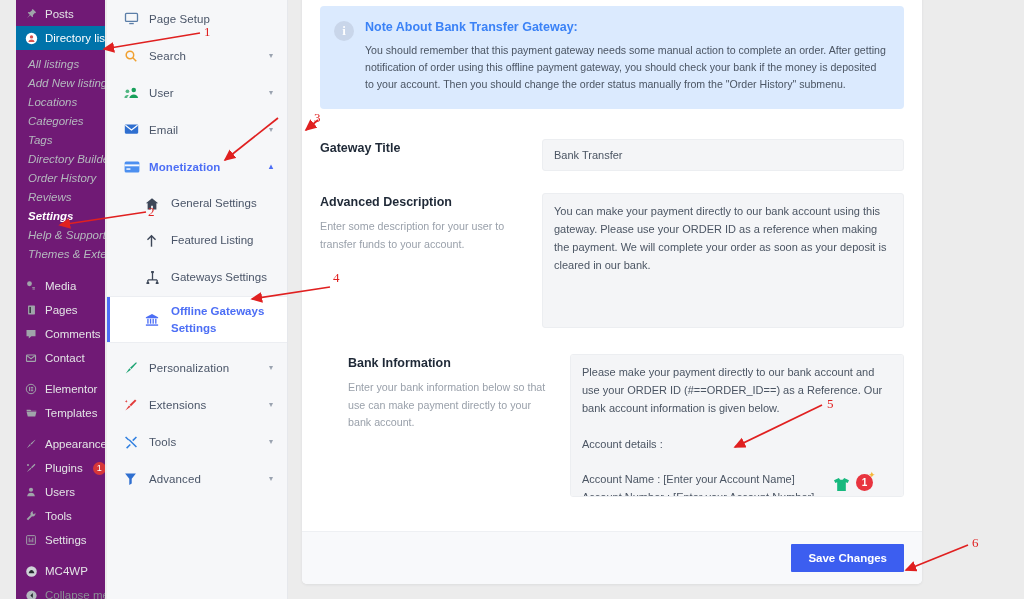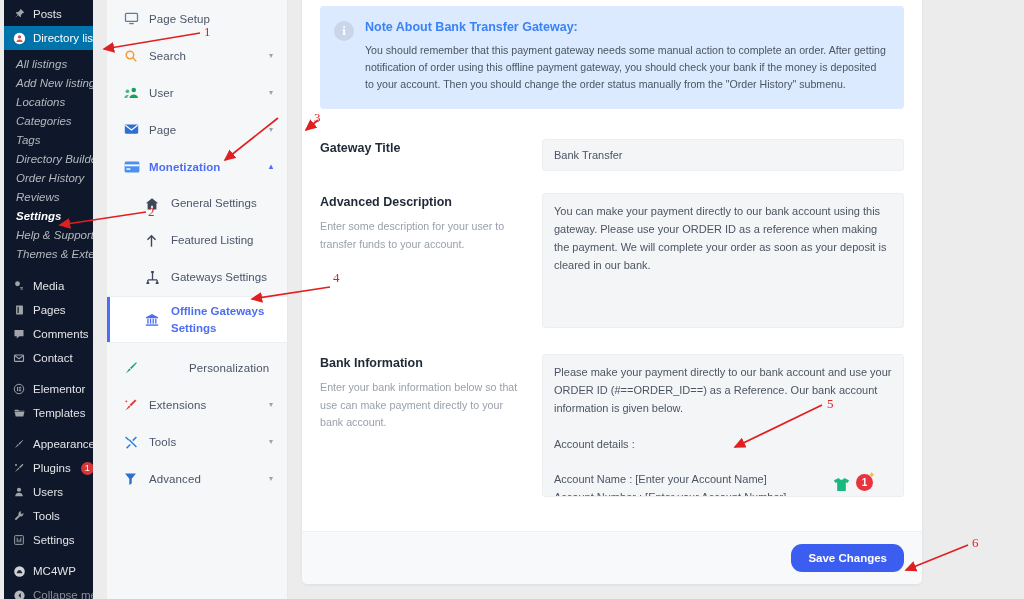--- a/index.html
+++ b/index.html
@@ -6,23 +6,23 @@
   html, body {
     width: 1024px; height: 599px;
     overflow: hidden;
     font-family: "Liberation Sans", sans-serif;
     background: #ececec;
   }
   #root { position: relative; width: 1024px; height: 599px; }
 
   
   .wp-sidebar {
-    position: absolute; left: 4px; top: 0;
+    position: absolute; left: 16px; top: 0;
     width: 89px; height: 599px;
-    background: #0f172a;
+    background: #701a75;
     color: #b4b9be;
     font-size: 11.5px;
     overflow: hidden;
   }
   .wp-item {
     display: flex; align-items: center;
     height: 24px;
     padding-left: 8px;
     gap: 7px;
     color: #e3e4e6;
@@ -188,21 +188,21 @@
     background: #f8f9fb;
     border-top: 1px solid #eef0f3;
     border-radius: 0 0 5px 5px;
     padding: 12px 18px;
     display: flex; justify-content: flex-end;
   }
   .save-btn {
     background: #3c5ef0;
     color: #fff;
     border: none;
-    border-radius: 11px;
+    border-radius: 1px;
     font-family: "Liberation Sans", sans-serif;
     font-size: 11.5px; font-weight: bold;
     padding: 8px 17px;
     cursor: pointer;
   }
 
   
   .float-icons {
     position: absolute; right: 30px; bottom: 9px;
     display: flex; align-items: flex-end; gap: 6px;
@@ -452,21 +452,21 @@
       <span class="caret">▾</span>
     </div>
 
     <div class="pn-row">
       <span class="picon">
         <svg width="15" height="13" viewBox="0 0 16 14" fill="#2f6fd0">
             <rect x="0.8" y="1.5" width="14.4" height="10" rx="1.2"></rect>
             <path d="M1.4 2.4 8 7.4l6.6-5" fill="none" stroke="#fff" stroke-width="1.3"></path>
           </svg>
       </span>
-      <span class="plabel">Page</span>
+      <span class="plabel">Email</span>
       <span class="caret">▾</span>
     </div>
 
     <div class="pn-row open">
       <span class="picon">
         <svg width="16" height="12" viewBox="0 0 16 12" fill="#4c8ff0">
             <rect x="0.6" y="0.6" width="14.8" height="10.8" rx="1.5"></rect>
             <rect x="0.6" y="3.4" width="14.8" height="1.9" fill="#fff" opacity=".95"></rect>
             <rect x="2.4" y="7.3" width="4" height="1.5" fill="#fff" opacity=".95"></rect>
           </svg>
@@ -513,21 +513,21 @@
             <rect x="2.6" y="6.6" width="1.5" height="5.6"></rect>
             <rect x="5.6" y="6.6" width="1.5" height="5.6"></rect>
             <rect x="8.6" y="6.6" width="1.5" height="5.6"></rect>
             <rect x="11.6" y="6.6" width="1.5" height="5.6"></rect>
             <rect x="1" y="13" width="14" height="1.6"></rect>
           </svg>
       </span>
       <span class="plabel">Offline Gateways Settings</span>
     </div>
 
-    <div class="pn-row" style="margin-top:6px;gap:40px;">
+    <div class="pn-row" style="margin-top:6px;">
       <span class="picon">
         <svg width="14" height="14" viewBox="0 0 16 16" fill="#19a271">
             <path d="M13.8 1.4 6.9 7.6l1.6 1.6 6.2-6.9z"></path>
             <path d="M6.2 8.4 2 14.2l5.8-4.2z"></path>
           </svg>
       </span>
       <span class="plabel">Personalization</span>
       <span class="caret">▾</span>
     </div>
 
@@ -591,21 +591,21 @@
         <div class="frow">
           <div class="fleft">
             <div class="flabel">Advanced Description</div>
             <div class="fdesc">Enter some description for your user to transfer funds to your account.</div>
           </div>
           <div class="fright">
             <textarea class="inp ta h-desc" style="">You can make your payment directly to our bank account using this gateway. Please use your ORDER ID as a reference when making the payment. We will complete your order as soon as your deposit is cleared in our bank.</textarea>
           </div>
         </div>
 
-        <div class="frow" style="position:relative;">
+        <div class="frow" style="position:relative;margin-left:28px;">
           <div class="fleft">
             <div class="flabel">Bank Information</div>
             <div class="fdesc">Enter your bank information below so that use can make payment directly to your bank account.</div>
           </div>
           <div class="fright" style="position:relative;">
             <textarea class="inp ta h-bank" style="">Please make your payment directly to our bank account and use your ORDER ID (#==ORDER_ID==) as a Reference. Our bank account information is given below.
 
 Account details :
 
 Account Name : [Enter your Account Name]

